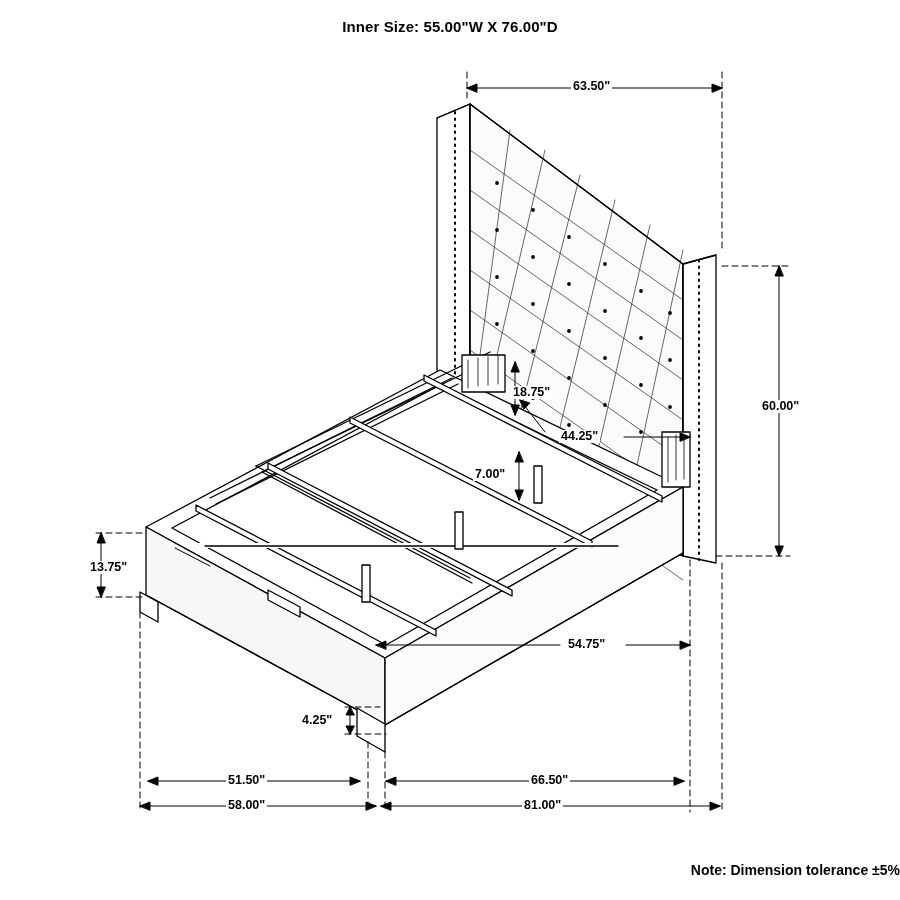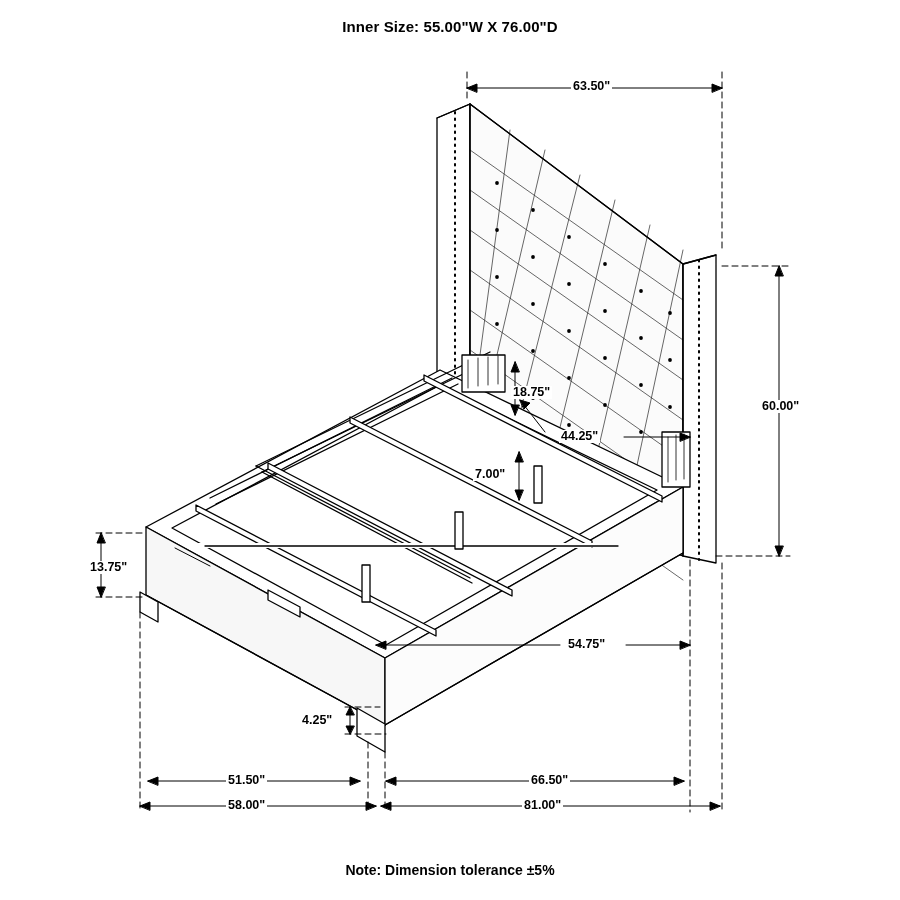--- a/index.html
+++ b/index.html
@@ -28,21 +28,21 @@
     text-align: center;
     font-size: 15px;
     font-weight: bold;
     letter-spacing: 0.1px;
   }
   .note {
     position: absolute;
     top: 862px;
     left: 0;
     width: 900px;
-    text-align: center;
+    text-align: right;
     font-size: 14px;
     font-weight: bold;
   }
   svg#diagram {
     position: absolute;
     top: 0;
     left: 0;
     width: 900px;
     height: 900px;
   }

